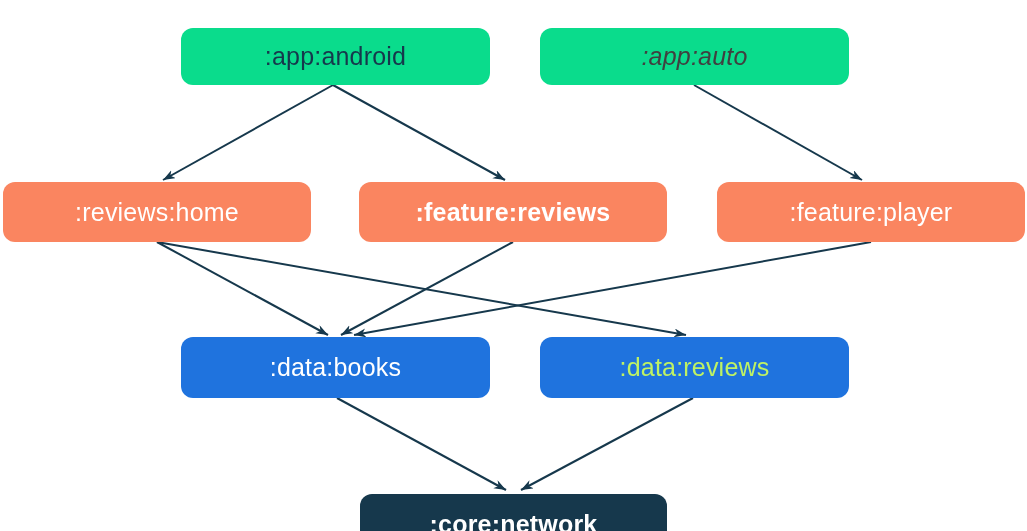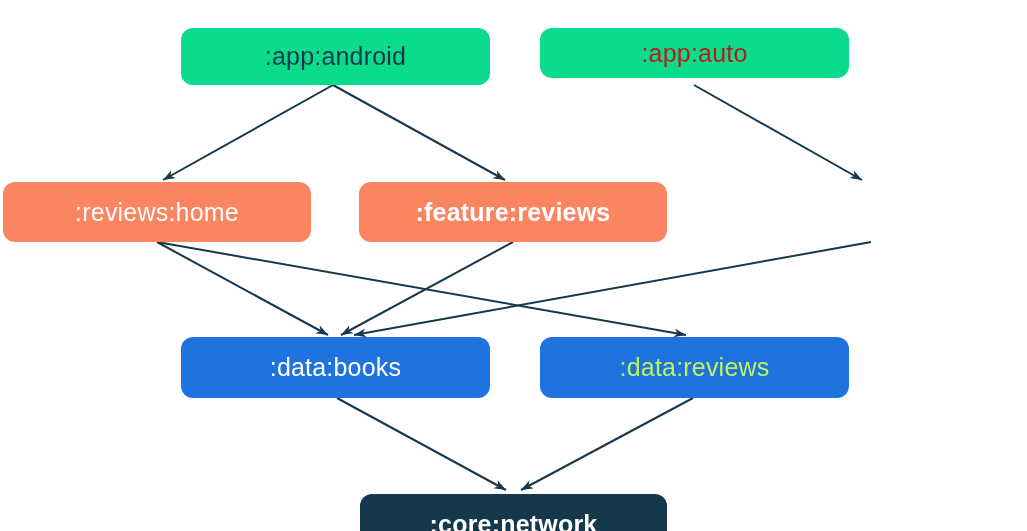--- a/index.html
+++ b/index.html
@@ -53,20 +53,21 @@
       <line x1="694" y1="60" x2="862" y2="155" stroke="#16384c" stroke-width="2" marker-end="url(#arrow)"></line>
       <line x1="157" y1="217" x2="328" y2="310" stroke="#16384c" stroke-width="2" marker-end="url(#arrow)"></line>
       <line x1="157" y1="217" x2="686" y2="310" stroke="#16384c" stroke-width="2" marker-end="url(#arrow)"></line>
       <line x1="513" y1="217" x2="341" y2="310" stroke="#16384c" stroke-width="2" marker-end="url(#arrow)"></line>
       <line x1="871" y1="217" x2="354" y2="310" stroke="#16384c" stroke-width="2" marker-end="url(#arrow)"></line>
       <line x1="337" y1="373" x2="506" y2="465" stroke="#16384c" stroke-width="2" marker-end="url(#arrow)"></line>
       <line x1="693" y1="373" x2="521" y2="465" stroke="#16384c" stroke-width="2" marker-end="url(#arrow)"></line>
     </svg>
 
   <div class="node" style="left: 181px; top: 3px; width: 309px; height: 57px; background: rgb(10, 220, 140); color: rgb(22, 56, 76);">:app:android</div>
-  <div class="node" style="left: 540px; top: 3px; width: 309px; height: 50px; background: rgb(10, 220, 140); color: #b91c1c;">:app:auto</div>
+  <div class="node" style="left: 540px; top: 3px; width: 309px; height: 57px; background: rgb(10, 220, 140); color: #404040; font-style: italic;">:app:auto</div>
   <div class="node" style="left: 3px; top: 157px; width: 308px; height: 60px; background: rgb(250, 133, 96); color: rgb(255, 255, 255);">:reviews:home</div>
   <div class="node" style="left: 359px; top: 157px; width: 308px; height: 60px; background: rgb(250, 133, 96); color: rgb(255, 255, 255); font-weight: bold;">:feature:reviews</div>
+  <div class="node" style="left: 717px; top: 157px; width: 308px; height: 60px; background: rgb(250, 133, 96); color: rgb(255, 255, 255);">:feature:player</div>
   <div class="node" style="left: 181px; top: 312px; width: 309px; height: 61px; background: rgb(31, 115, 222); color: rgb(255, 255, 255);">:data:books</div>
   <div class="node" style="left: 540px; top: 312px; width: 309px; height: 61px; background: rgb(31, 115, 222); color: #bef264;">:data:reviews</div>
   <div class="node" style="left: 360px; top: 469px; width: 307px; height: 60px; background: rgb(22, 56, 76); color: rgb(255, 255, 255); font-weight: bold;">:core:network</div>
 
 </div>
 
 </body></html>

